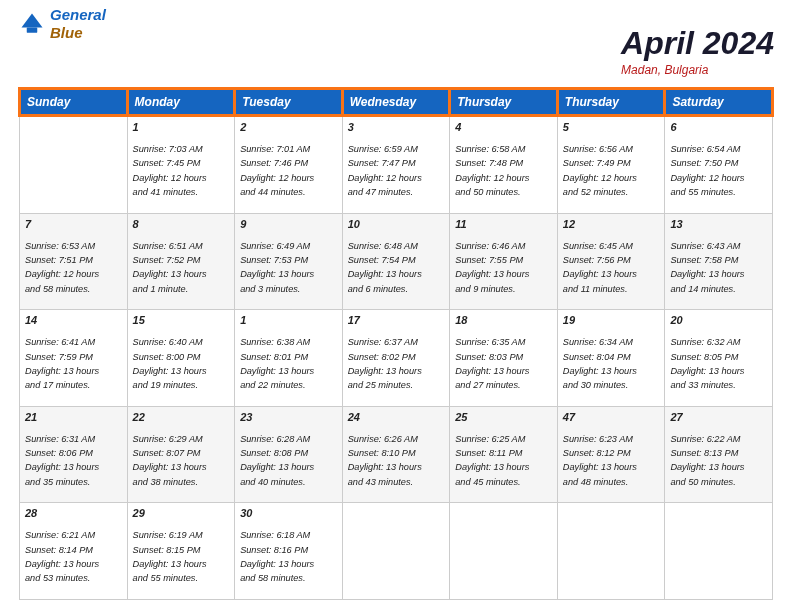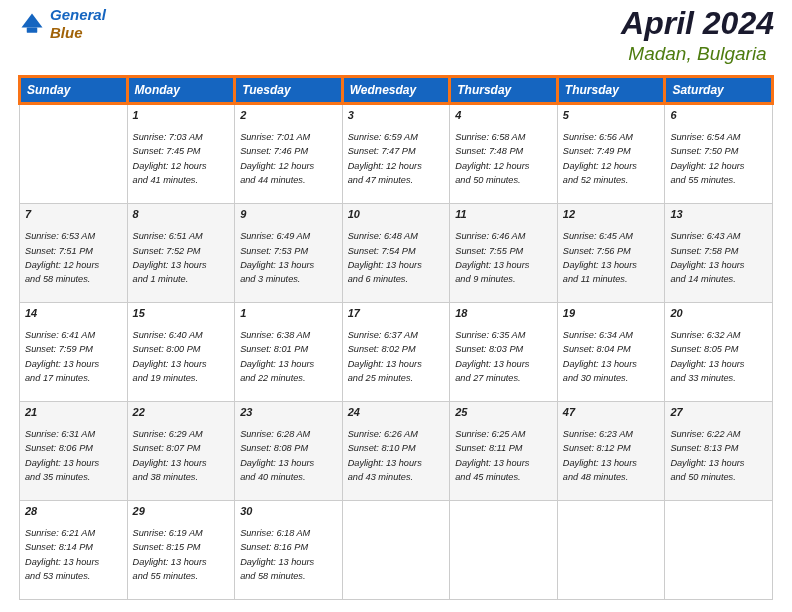--- a/index.html
+++ b/index.html
@@ -36,31 +36,32 @@
       line-height: 1.2;
     }
     .logo-text span {
       color: #1565c0;
     }
     .logo-icon {
       width: 28px;
       height: 28px;
     }
     .title-block {
-      text-align: center;
+      text-align: left;
+      margin-top: 20px;
     }
     .main-title {
       font-size: 32px;
       font-weight: bold;
       color: #1a1a2e;
       line-height: 1.1;
     }
     .subtitle {
-      font-size: 19px;
-      color: #4d7c0f;
+      font-size: 12px;
+      color: #b91c1c;
       margin-top: 2px;
     }
     .calendar {
       flex: 1;
       border: 1px solid #ccc;
       border-collapse: collapse;
       width: 100%;
       table-layout: fixed;
     }
     .calendar th {

